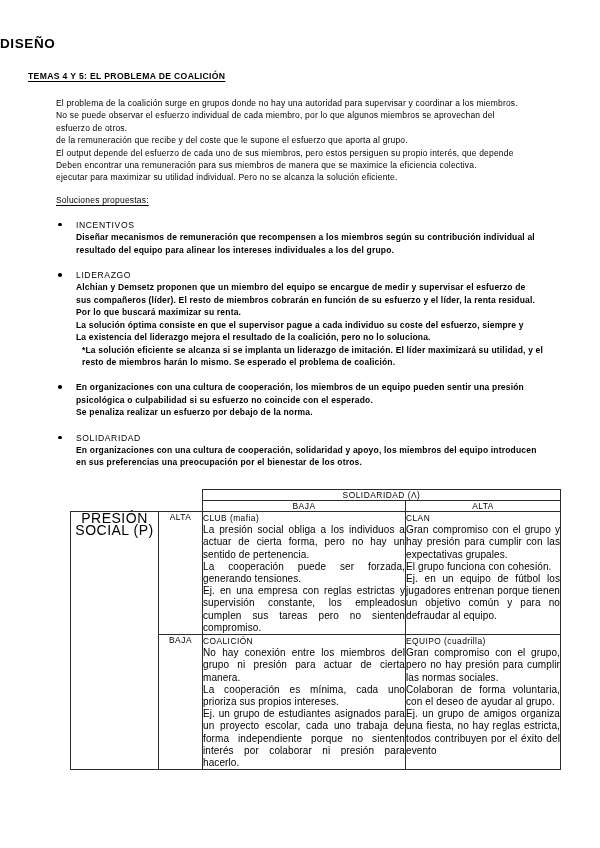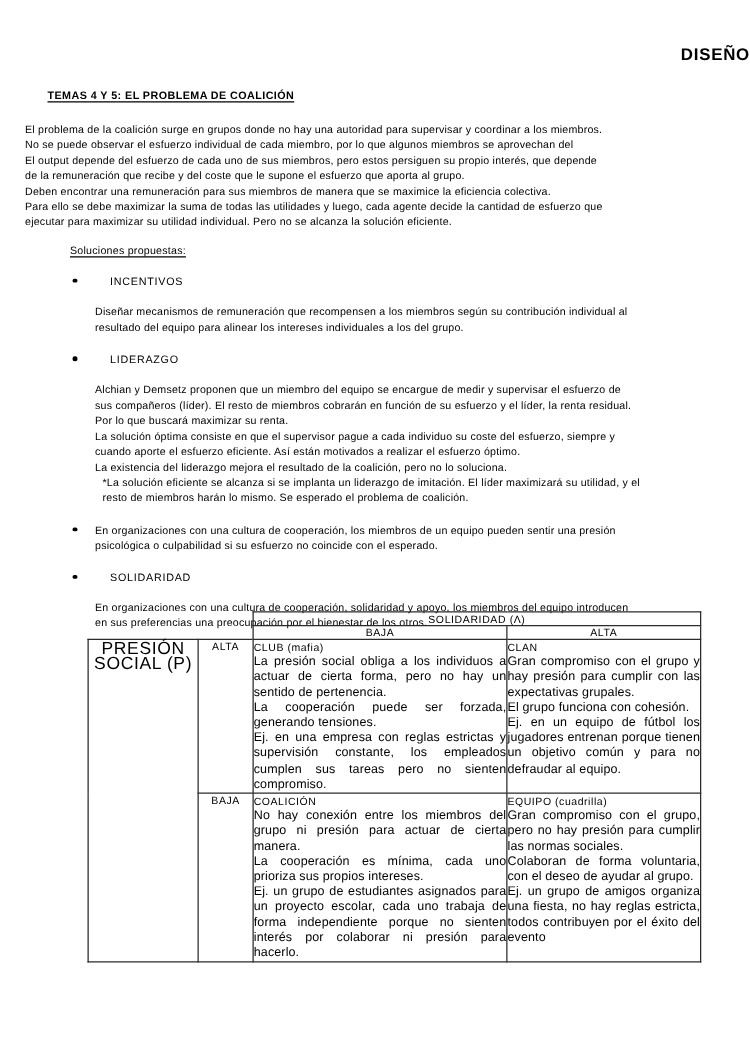--- a/index.html
+++ b/index.html
@@ -20,43 +20,43 @@
     position: relative;
     width: 600px;
     height: 848px;
     box-sizing: border-box;
     padding: 0;
     overflow: hidden;
   }
 
   
   .doc-title {
-    text-align: right;
+    text-align: left;
     font-size: 13.5px;
     font-weight: bold;
     letter-spacing: 0.6px;
     margin: 0;
     padding-top: 36px;
   }
 
   
   .section-heading {
     margin: 0;
-    padding-left: 38px;
+    padding-left: 28px;
     padding-top: 20px;
     font-size: 8.6px;
     font-weight: bold;
     letter-spacing: 0.35px;
     text-decoration: underline;
     text-underline-offset: 2px;
   }
 
   
   .body-block {
-    padding-left: 20px;
+    padding-left: 56px;
     padding-right: 32px;
     padding-top: 16px;
   }
   .body-line {
     font-size: 8.5px;
     line-height: 12.4px;
     letter-spacing: 0.18px;
     margin: 0;
   }
   .spacer-sm { height: 11px; }
@@ -88,28 +88,29 @@
     left: 58px;
     top: 4px;
     width: 3.6px;
     height: 3.6px;
     background: #000;
     border-radius: 50%;
   }
   .bullet-title {
     font-size: 8.6px;
     letter-spacing: 0.6px;
-    margin: 12px;
+    margin: 0;
     line-height: 12.4px;
   }
   .bullet-line {
     font-size: 8.5px;
     line-height: 12.4px;
     letter-spacing: 0.18px;
     margin: 0;
+    font-weight: bold;
   }
   .bullet-line.hang {
     padding-left: 11px;
     text-indent: -5px;
   }
 
   
   .matrix-wrap {
     position: absolute;
     left: 70px;
@@ -186,24 +187,24 @@
 
 <div class="page">
 
   <h1 class="doc-title">DISEÑO</h1>
 
   <div class="section-heading">TEMAS 4 Y 5: EL PROBLEMA DE COALICIÓN</div>
 
   <div class="body-block">
     <p class="body-line">El problema de la coalición surge en grupos donde no hay una autoridad para supervisar y coordinar a los miembros.</p>
     <p class="body-line">No se puede observar el esfuerzo individual de cada miembro, por lo que algunos miembros se aprovechan del</p>
+    <p class="body-line">esfuerzo de otros.</p>
+    <p class="body-line">de la remuneración que recibe y del coste que le supone el esfuerzo que aporta al grupo.</p>
     <p class="body-line">El output depende del esfuerzo de cada uno de sus miembros, pero estos persiguen su propio interés, que depende</p>
-    <p class="body-line">de la remuneración que recibe y del coste que le supone el esfuerzo que aporta al grupo.</p>
     <p class="body-line">Deben encontrar una remuneración para sus miembros de manera que se maximice la eficiencia colectiva.</p>
-    <p class="body-line">Para ello se debe maximizar la suma de todas las utilidades y luego, cada agente decide la cantidad de esfuerzo que</p>
     <p class="body-line">ejecutar para maximizar su utilidad individual. Pero no se alcanza la solución eficiente.</p>
   </div>
 
   <div class="spacer-sm"></div>
 
   <div class="sub-heading">Soluciones propuestas:</div>
 
   <ul class="bullet-list">
 
     <li class="bullet-item">
@@ -213,30 +214,30 @@
       <p class="bullet-line">resultado del equipo para alinear los intereses individuales a los del grupo.</p>
     </li>
 
     <li class="bullet-item">
       <span class="bullet-dot"></span>
       <p class="bullet-title">LIDERAZGO</p>
       <p class="bullet-line">Alchian y Demsetz proponen que un miembro del equipo se encargue de medir y supervisar el esfuerzo de</p>
       <p class="bullet-line">sus compañeros (líder). El resto de miembros cobrarán en función de su esfuerzo y el líder, la renta residual.</p>
       <p class="bullet-line">Por lo que buscará maximizar su renta.</p>
       <p class="bullet-line">La solución óptima consiste en que el supervisor pague a cada individuo su coste del esfuerzo, siempre y</p>
-      <p class="bullet-line">cuando aporte el esfuerzo eficiente. Así están motivados a realizar el esfuerzo óptimo.</p>
       <p class="bullet-line">La existencia del liderazgo mejora el resultado de la coalición, pero no lo soluciona.</p>
       <p class="bullet-line hang">*La solución eficiente se alcanza si se implanta un liderazgo de imitación. El líder maximizará su utilidad, y el</p>
       <p class="bullet-line hang">resto de miembros harán lo mismo. Se esperado el problema de coalición.</p>
     </li>
 
     <li class="bullet-item">
       <span class="bullet-dot"></span>
       <p class="bullet-line">En organizaciones con una cultura de cooperación, los miembros de un equipo pueden sentir una presión</p>
       <p class="bullet-line">psicológica o culpabilidad si su esfuerzo no coincide con el esperado.</p>
+      <p class="bullet-line">Se penaliza realizar un esfuerzo por debajo de la norma.</p>
     </li>
 
     <li class="bullet-item">
       <span class="bullet-dot"></span>
       <p class="bullet-title">SOLIDARIDAD</p>
       <p class="bullet-line">En organizaciones con una cultura de cooperación, solidaridad y apoyo, los miembros del equipo introducen</p>
       <p class="bullet-line">en sus preferencias una preocupación por el bienestar de los otros.</p>
     </li>
 
   </ul>

